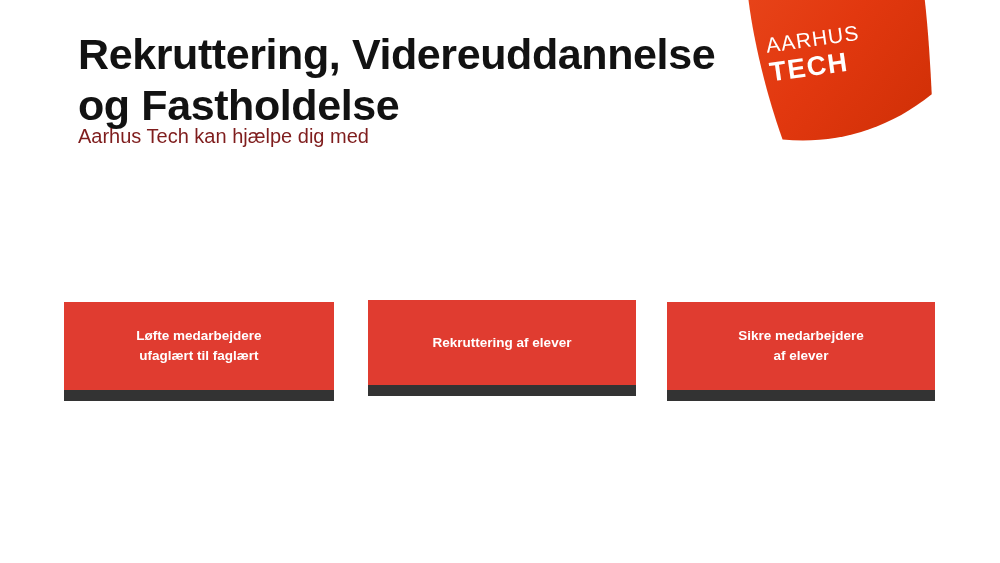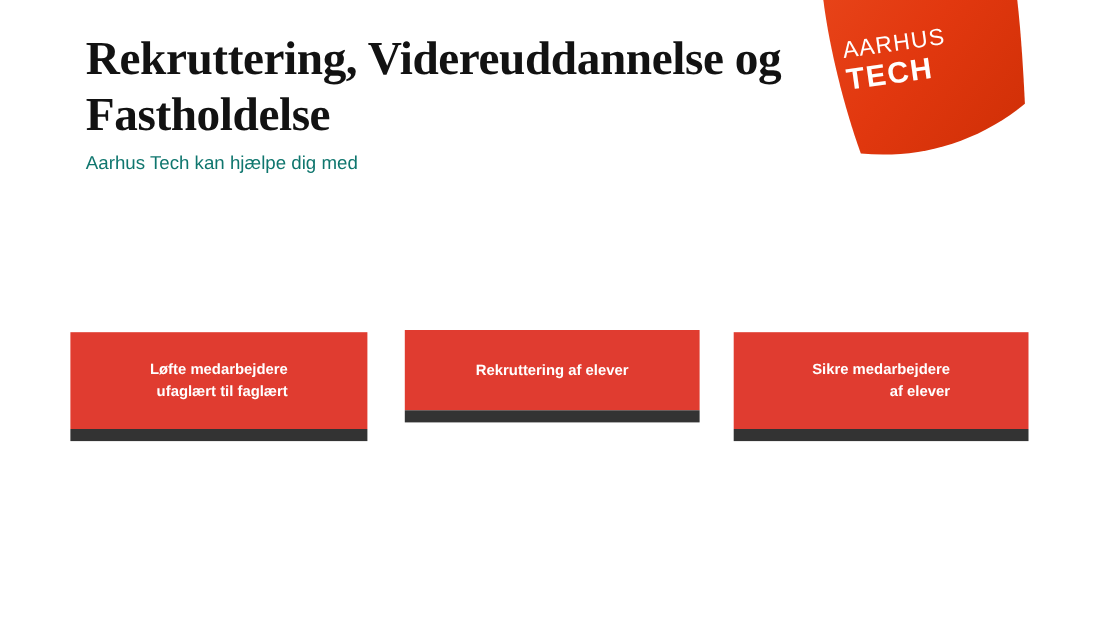--- a/index.html
+++ b/index.html
@@ -55,37 +55,37 @@
     fill: #ffffff;
   }
 
   
   .title {
     position: absolute;
     left: 78px;
     top: 29px;
     width: 660px;
     margin: 0;
-    font-family: Liberation Serif, serif;
+    font-family: Liberation Sans, sans-serif;
     font-size: 43px;
     font-weight: 700;
     line-height: 1.18;
     letter-spacing: -0.4px;
     color: #121212;
   }
   .subtitle {
     position: absolute;
     left: 78px;
-    top: 139px;
+    top: 124px;
     margin: 0;
     font-family: "Liberation Sans", sans-serif;
-    font-size: 17px;
+    font-size: 20px;
     font-weight: 400;
     line-height: 1.2;
-    color: #0f766e;
+    color: #7f1d1d;
   }
 
   
   .cards {
     position: absolute;
     left: 0;
     top: 0;
     width: 1000px;
     height: 563px;
   }
@@ -94,40 +94,40 @@
     display: flex;
     flex-direction: column;
     box-sizing: border-box;
   }
   .card-body {
     flex: 1 1 auto;
     background: #e03c30;
     display: flex;
     align-items: center;
     justify-content: center;
-    text-align: right;
+    text-align: center;
     padding: 4px 10px;
     box-sizing: border-box;
   }
   .card-label {
     font-family: "Liberation Sans", sans-serif;
     font-size: 13.5px;
     font-weight: 700;
     line-height: 1.45;
     color: #ffffff;
     white-space: pre-line;
   }
   .card-foot {
     flex: 0 0 auto;
     height: 11px;
     background: #333333;
   }
 
   .card-1 { left: 64px;  top: 302px; width: 270px; height: 99px; }
-  .card-2 { left: 368px; top: 300px; width: 268px; height: 84px; }
+  .card-2 { left: 368px; top: 300px; width: 268px; height: 96px; }
   .card-3 { left: 667px; top: 302px; width: 268px; height: 99px; }
 </style>
 </head>
 <body>
 
 <div class="slide">
 
   <div class="logo-wrap">
     <svg class="logo-svg" viewBox="0 0 230 190" xmlns="http://www.w3.org/2000/svg">
       <defs>

